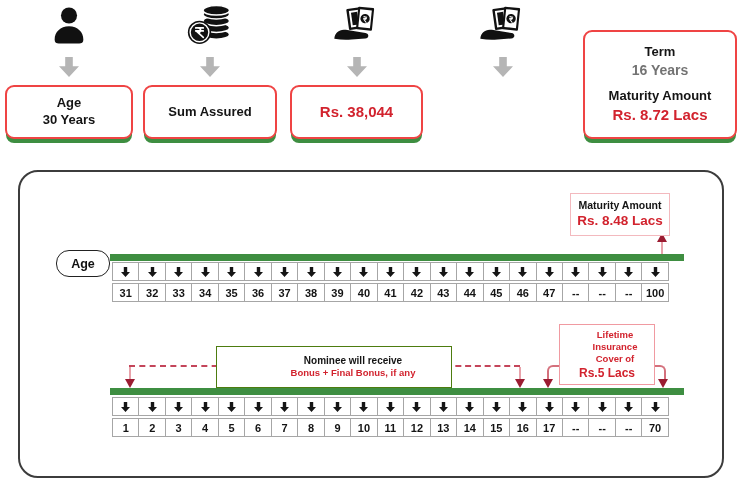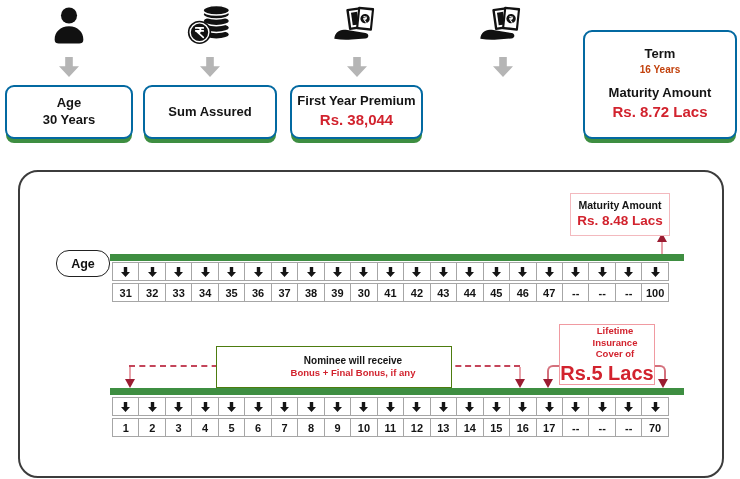--- a/index.html
+++ b/index.html
@@ -3,28 +3,28 @@
 <meta charset="utf-8">
 <style>
   html,body{margin:0;padding:0;width:740px;height:479px;background:#fff;overflow:hidden;
     font-family:"Liberation Sans","DejaVu Sans",sans-serif;-webkit-font-smoothing:antialiased;}
   .top{position:relative;width:740px;height:160px;}
   .hcol{position:absolute;top:0;height:150px;}
   .hcol.c1{left:5px;width:128px}.hcol.c2{left:143px;width:134px}.hcol.c3{left:290px;width:133px}
   .hcol.c4{left:437px;width:131px}.hcol.c5{left:583px;width:154px}
   .hicon{height:46px;margin-top:3px;display:flex;align-items:center;justify-content:center;}
   .harrow{height:20px;margin-top:8px;display:flex;justify-content:center;}
-  .card{position:absolute;left:0;right:0;top:85px;height:50px;background:#fff;border:2px solid #0369a1;
+  .card{position:absolute;left:0;right:0;top:85px;height:50px;background:#fff;border:2px solid #ef4444;
     border-radius:9px;box-shadow:0 5px 0 -1px #3e8e41;display:flex;flex-direction:column;
     align-items:center;justify-content:center;text-align:right;}
   .c5 .card{top:30px;height:105px;}
   .ln-label{font-size:13px;font-weight:700;color:#141414;line-height:1.3;}
   .ln-label-sm{font-size:12px;font-weight:700;color:#141414;line-height:1.22;}
   .ln-value{font-size:15px;font-weight:700;color:#d2232e;line-height:1.35;}
-  .ln-value-sm{font-size:10px;font-weight:700;color:#c2410c;line-height:1.3;}
+  .ln-value-sm{font-size:14px;font-weight:700;color:#737373;line-height:1.3;}
   .ln-spacer{height:9px;}
   
   .panel{position:absolute;left:18px;top:170px;width:702px;height:304px;background:#fff;
     border:2px solid #3c3c3c;border-radius:20px;}
   .pill{position:absolute;left:36px;width:52px;height:25px;border:1.5px solid #222;border-radius:13px;
     background:#fff;display:flex;align-items:center;justify-content:center;font-size:12.5px;font-weight:700;color:#111;}
   .age-pill{top:78px}.year-pill{top:203px}
   .bar{position:absolute;left:90px;width:574px;height:7px;background:#3e8e41;}
   .age-bar{top:82px}.year-bar{top:216px}
   .cells{position:absolute;left:92px;width:557px;display:flex;}
@@ -36,21 +36,21 @@
   .callout{position:absolute;background:#fff;display:flex;flex-direction:column;align-items:center;
     justify-content:center;text-align:center;z-index:3;}
   .maturity{left:550px;top:21px;width:98px;height:41px;border:1.5px solid #f3b9be;}
   .co-title{font-size:10.5px;font-weight:700;color:#141414;line-height:1.25;}
   .maturity .co-value{font-size:13.5px;font-weight:700;color:#d2232e;line-height:1.3;}
   .nominee{left:196px;top:174px;width:196px;height:40px;border:1px solid #4d7c0f;padding-left:38px;}
   .nominee .t{font-size:10px;font-weight:700;color:#141414;line-height:1.3;}
   .nominee .r{font-size:9.5px;font-weight:700;color:#d2232e;line-height:1.28;}
   .lifetime{left:539px;top:152px;width:94px;height:59px;border:1px solid #f09aa1;}
   .lifetime .r{font-size:9.5px;font-weight:700;color:#d2232e;line-height:1.25;padding-left:16px;}
-  .lifetime .co-value{font-size:20px;font-weight:700;color:#d2232e;margin-top:2px;line-height:1.1;}
+  .lifetime .co-value{font-size:12px;font-weight:700;color:#d2232e;margin-top:2px;line-height:1.1;}
   .dash{position:absolute;border-top:2px dashed #c4455a;z-index:1;}
   .dash-left{left:109px;top:193px;width:99px}.dash-right{left:406px;top:193px;width:94px}
   .vstem{position:absolute;width:2px;background:#e8a2aa;z-index:1;}
   .stem-l{left:109px;top:195px;height:12px}.stem-r{left:499px;top:195px;height:12px}
   .stem-m{left:641px;top:70px;height:12px}
   .dhead{position:absolute;width:0;height:0;border-left:5px solid transparent;border-right:5px solid transparent;
     border-top:9px solid #9b1c31;z-index:2;}
   .head-l{left:105px;top:207px}.head-r{left:495px;top:207px}
   .head-bl{left:523px;top:207px}.head-br{left:638px;top:207px}
   .uhead{position:absolute;left:637px;top:61px;width:0;height:0;border-left:5px solid transparent;
@@ -121,21 +121,20 @@
           </g>
           <path d="M1 24.5c.3-4.6 3.9-7.3 8.6-6.6l14.8 2.3c2.9.4 2.8 4-.2 4.2l-10.3.7c-4.4.3-8.4.2-12.9-.6z" fill="#111"></path>
         </svg>
       </div>
       <div class="harrow">
         <svg width="22" height="20" viewBox="0 0 22 20">
           <path d="M7.2 0h7.6v9.3H21L11 20 1 9.3h6.2z" fill="#b5b5b5"></path>
         </svg>
       </div>
       <div class="card">
-        <div class="ln-label">First Year Premium</div>
         <div class="ln-value">Rs. 38,044</div>
       </div>
     </div>
     <div class="hcol c4">
       <div class="hicon">
         <svg width="48" height="40" viewBox="0 0 36 30">
           <g transform="rotate(-8 16 10)">
             <rect x="11" y="1.5" width="11" height="16" rx="0.8" fill="#111"></rect>
             <rect x="12.8" y="3.3" width="7.4" height="12.4" fill="#fff"></rect>
             <rect x="14.2" y="4.7" width="4.6" height="9.6" fill="#111"></rect>
@@ -287,21 +286,21 @@
   <div class="cells" id="age-numbers">
       <div class="ncell">31</div>
       <div class="ncell">32</div>
       <div class="ncell">33</div>
       <div class="ncell">34</div>
       <div class="ncell">35</div>
       <div class="ncell">36</div>
       <div class="ncell">37</div>
       <div class="ncell">38</div>
       <div class="ncell">39</div>
-      <div class="ncell">30</div>
+      <div class="ncell">40</div>
       <div class="ncell">41</div>
       <div class="ncell">42</div>
       <div class="ncell">43</div>
       <div class="ncell">44</div>
       <div class="ncell">45</div>
       <div class="ncell">46</div>
       <div class="ncell">47</div>
       <div class="ncell">--</div>
       <div class="ncell">--</div>
       <div class="ncell">--</div>

